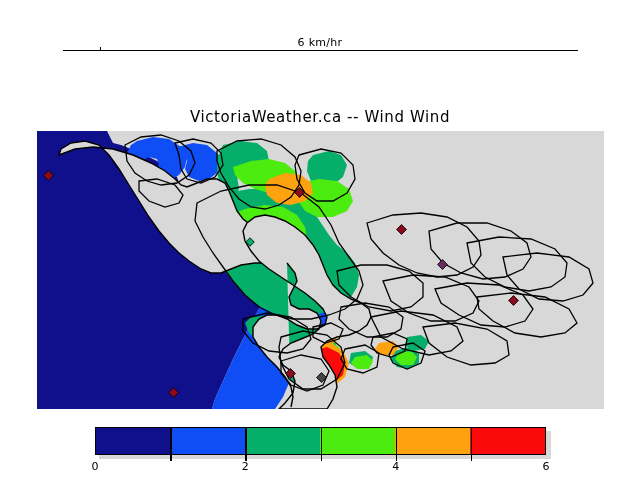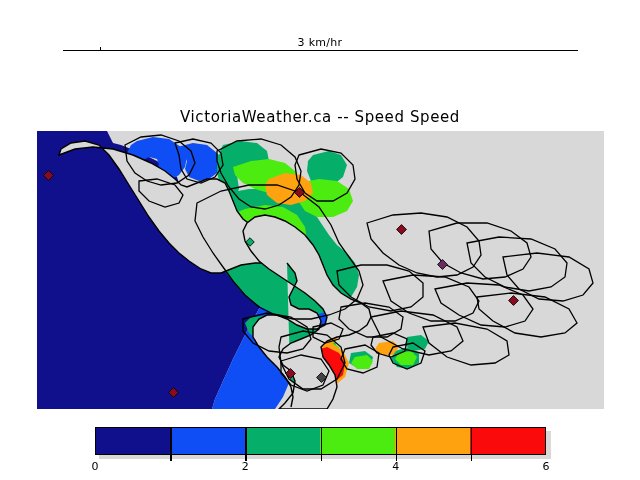--- a/index.html
+++ b/index.html
@@ -102,26 +102,26 @@
     top: 4px;
     font-size: 11px;
     transform: translateX(-50%);
     white-space: nowrap;
   }
 </style>
 </head>
 <body>
 
 <div id="scalebar-region">
-  <div id="scalebar-label">3 km/hr</div>
+  <div id="scalebar-label">6 km/hr</div>
   <div id="scalebar-line"></div>
   <div id="scalebar-tick"></div>
 </div>
 
-<div id="map-title">VictoriaWeather.ca -- Speed Speed</div>
+<div id="map-title">VictoriaWeather.ca -- Wind Wind</div>
 
 <div id="map-panel">
   <svg id="map-svg" viewBox="0 0 567 278" preserveAspectRatio="none">
 
     <rect x="0" y="0" width="567" height="278" fill="#d8d8d8"></rect>
 
     <path fill="#10108c" d="M0,0 L0,278 L175,278 L178,268 L186,250 L196,228 L206,208 L214,192
          L222,178 L230,166 L238,156 L244,148 L248,142 L250,136 L244,132
          L232,130 L218,130 L205,132 L196,136 L188,140 L178,142 L168,140
          L158,134 L148,126 L140,118 L132,110 L124,100 L116,88 L108,74

